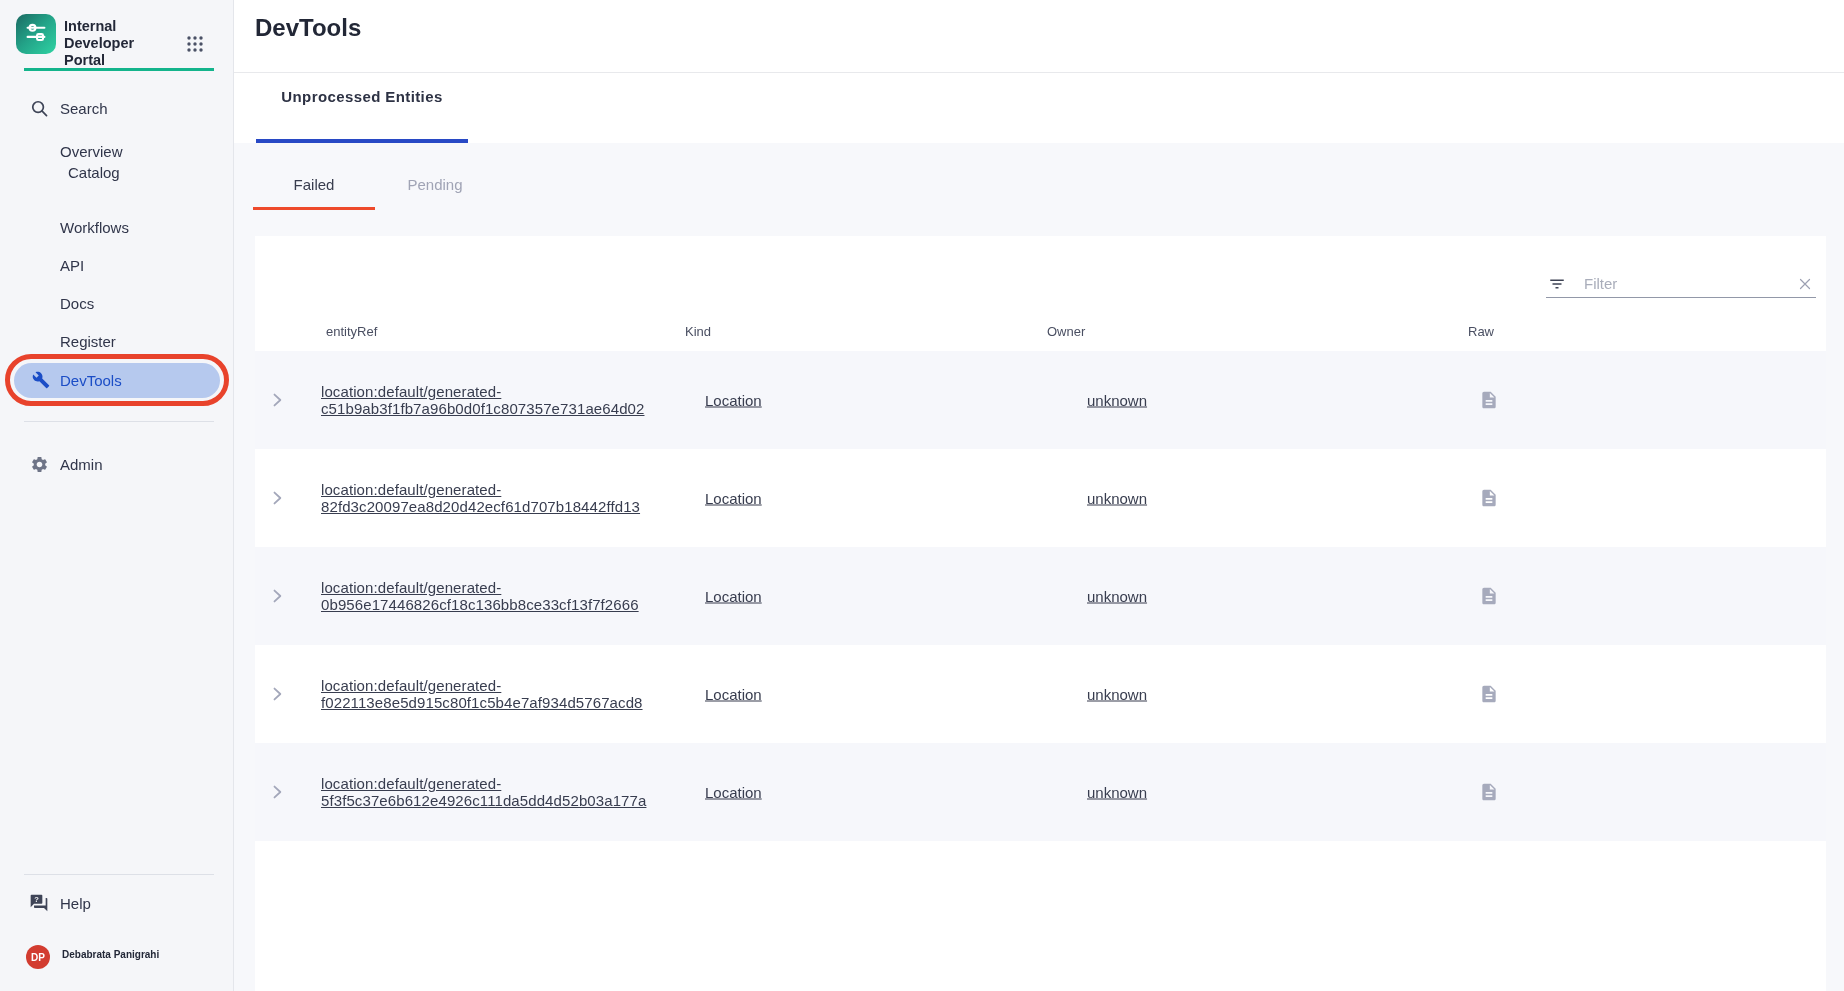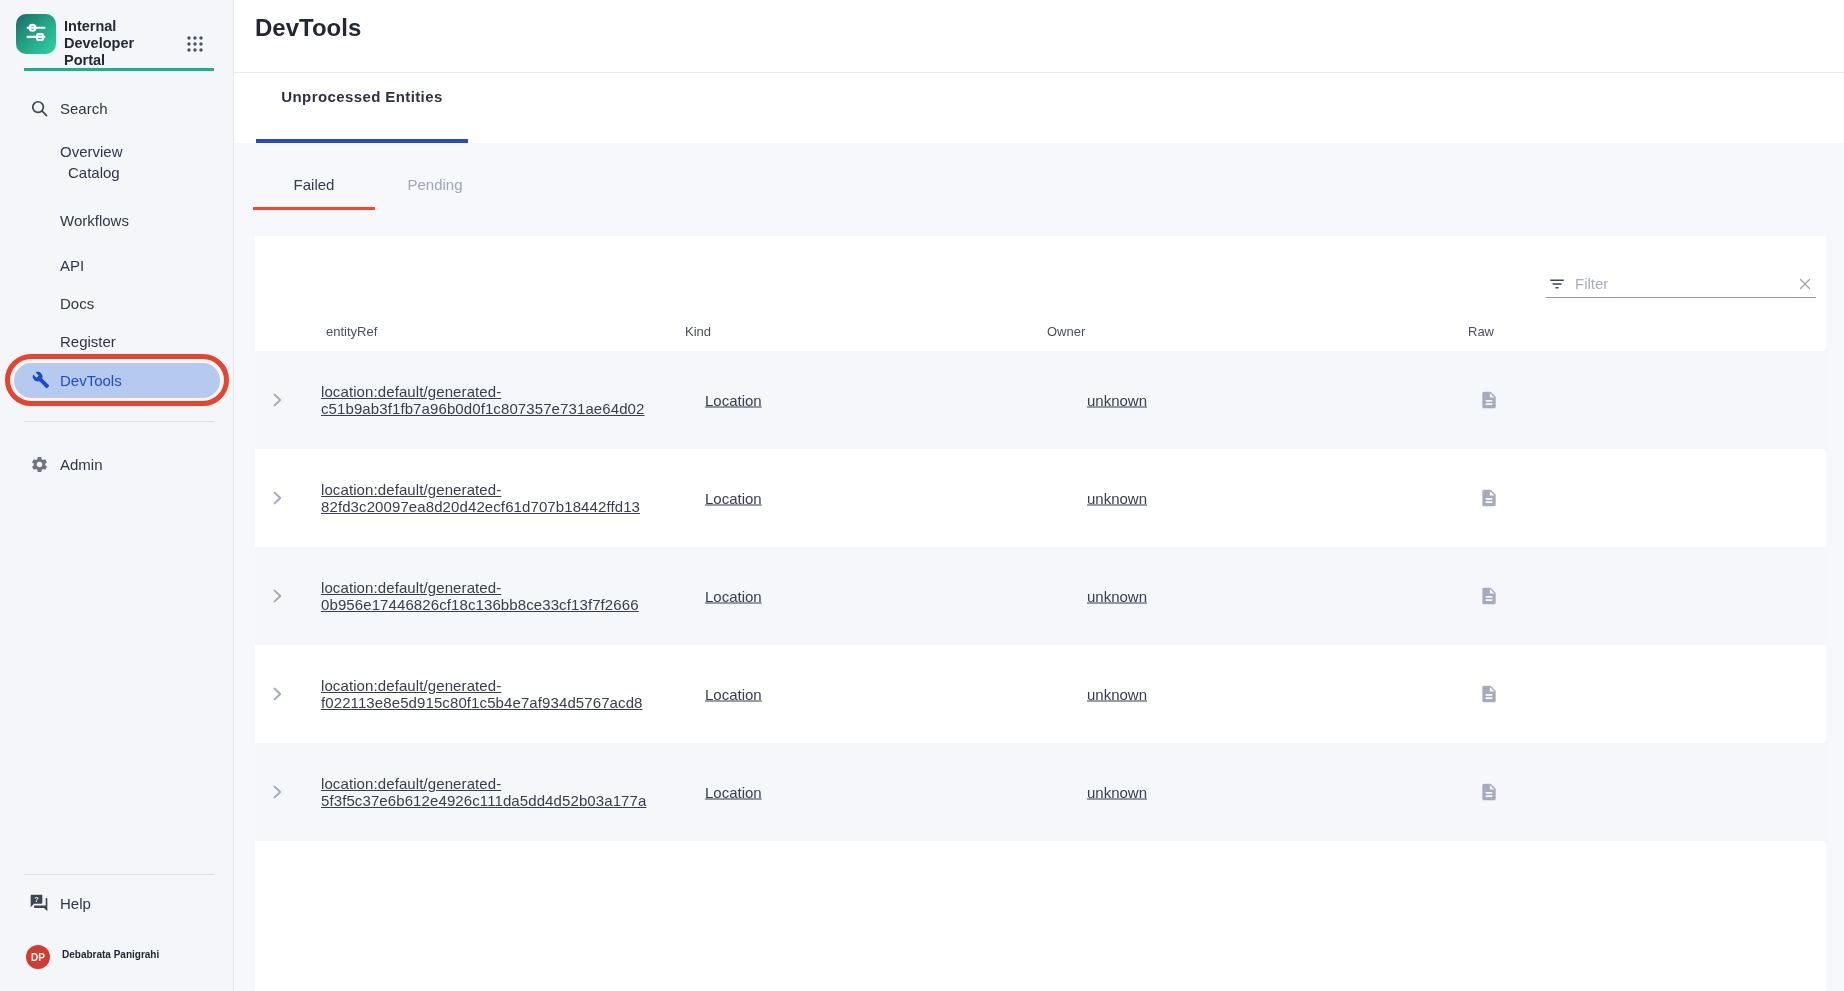--- a/index.html
+++ b/index.html
@@ -43,21 +43,21 @@
   .stab { position:absolute; top:33px; width:122px; text-align:center; font-size:15px; cursor:pointer; }
   .stab.active { left:19px; color:#383D4E; font-weight:500; }
   .stab.inactive { left:141px; width:120px; color:#A0A4B5; }
   .stab-underline { position:absolute; left:19px; top:64px; width:122px; height:3px; background:#EE4A2B; }
   #card { position:absolute; left:21px; top:93px; width:1571px; height:755px; background:#fff; }
   
   .filter-field { position:absolute; left:1291px; top:34px; width:270px; height:28px;
     border-bottom:1px solid #9298A8; display:flex; align-items:center; }
   .filter-field svg.funnel { margin-left:2px; flex:0 0 auto; }
   .filter-input { flex:1; border:none; outline:none; background:transparent;
-    font-family:"Liberation Sans",sans-serif; font-size:15px; color:#3a3f50; margin-left:9px; }
+    font-family:"Liberation Sans",sans-serif; font-size:15px; color:#3a3f50; margin-left:18px; }
   .filter-input::placeholder { color:#A9ADBA; }
   .clear-btn { flex:0 0 auto; width:18px; height:18px; margin-right:2px; cursor:pointer; }
   
   .col-head { position:absolute; top:88px; font-size:13px; color:#4A4F62; }
   .head-div { position:absolute; left:0; top:115px; width:1571px; height:1px; background:#E3E5EA; }
   .trow { position:absolute; left:0; width:1571px; height:98px; cursor:pointer; }
   .trow.stripe { background:#F6F7FB; }
   .cell { position:absolute; top:50%; transform:translateY(-50%); font-size:15px; color:#383D4F;text-decoration:underline; }
   .chev { position:absolute; left:12px; top:50%; transform:translateY(-50%); width:20px; height:20px; cursor:pointer; }
   .refcell { left:66px; width:320px; line-height:17px; letter-spacing:.1px; }
@@ -108,21 +108,21 @@
       </span>
       <span class="lbl">Search</span>
     </div>
 
     <div class="side-item" style="top:137px;">
       <span class="lbl">Overview</span>
     </div>
     <div class="side-item" style="top:158px;margin-left:8px;">
       <span class="lbl">Catalog</span>
     </div>
-    <div class="side-item" style="top:206px;">
+    <div class="side-item" style="top:213px;">
       <span class="lbl">Workflows</span>
     </div>
     <div class="side-item" style="top:251px;">
       <span class="lbl">API</span>
     </div>
     <div class="side-item" style="top:289px;">
       <span class="lbl">Docs</span>
     </div>
     <div class="side-item" style="top:327px;">
       <span class="lbl">Register</span>

